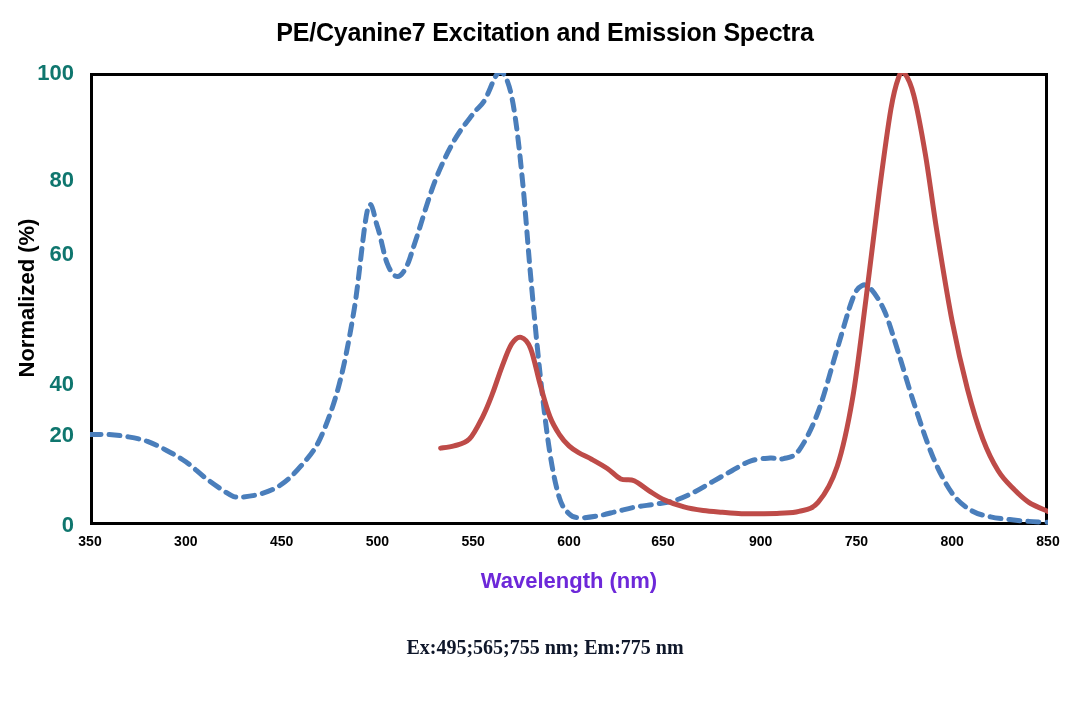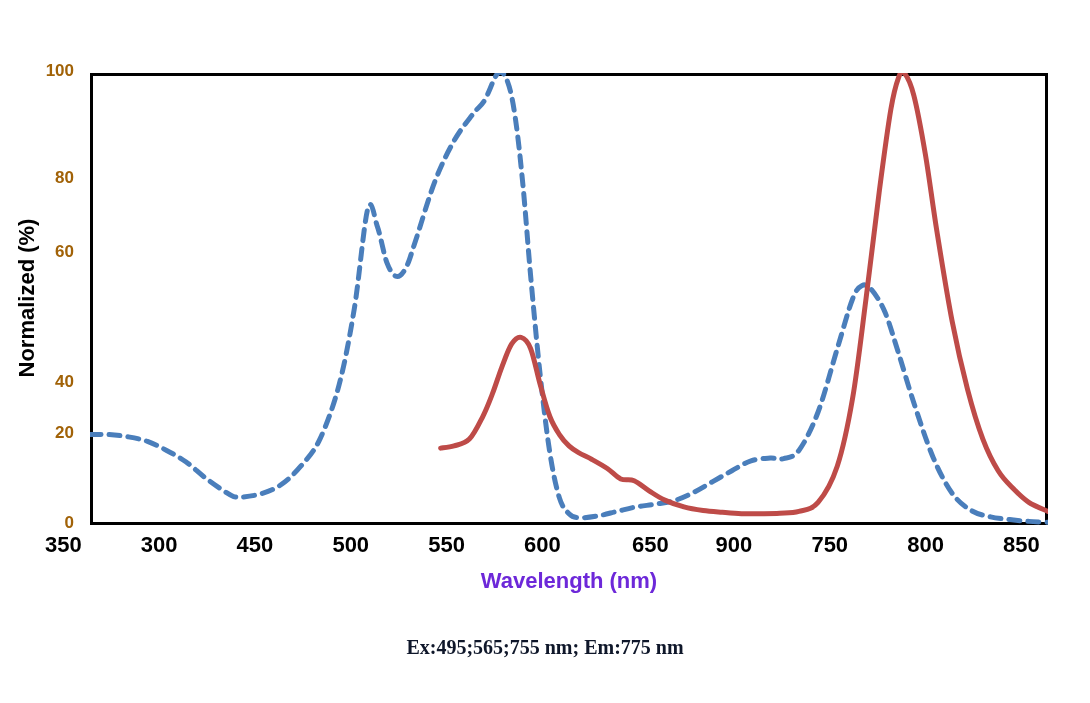--- a/index.html
+++ b/index.html
@@ -50,40 +50,40 @@
     display: block;
   }
 
   
   .ytick-label {
     position: absolute;
     right: 0;
     width: 56px;
     text-align: right;
     font-family: "Liberation Sans", sans-serif;
-    font-size: 17px;
+    font-size: 22px;
     font-weight: bold;
-    color: #a16207;
+    color: #0f766e;
     line-height: 1;
   }
   #ytick-labels {
     position: absolute;
     left: 10px;
     top: 73px;
     width: 64px;
     height: 452px;
   }
   .xtick-label {
     position: absolute;
     top: 0;
     width: 90px;
     margin-left: -45px;
-    text-align: left;
+    text-align: center;
     font-family: "Liberation Sans", sans-serif;
-    font-size: 22px;
+    font-size: 14px;
     font-weight: bold;
     color: #000000;
     line-height: 1;
   }
   #xtick-labels {
     position: absolute;
     left: 90px;
     top: 534px;
     width: 958px;
     height: 30px;
@@ -125,37 +125,38 @@
     font-size: 20px;
     font-weight: bold;
     color: #0f172a;
   }
 </style>
 </head>
 <body>
 
 <div id="figure">
 
+  <div id="chart-title">PE/Cyanine7 Excitation and Emission Spectra</div>
 
   <div id="ytick-labels">
       <div class="ytick-label" style="top: 441px;">0</div>
       <div class="ytick-label" style="top: 350.6px;">20</div>
       <div class="ytick-label" style="top: 260.2px; margin-top: 40px;">40</div>
       <div class="ytick-label" style="top: 169.8px;">60</div>
       <div class="ytick-label" style="top: 96px;">80</div>
       <div class="ytick-label" style="top: -11px;">100</div>
     </div>
   <div id="xtick-labels">
       <div class="xtick-label" style="left: 0px;">350</div>
       <div class="xtick-label" style="left: 95.8px;">300</div>
       <div class="xtick-label" style="left: 191.6px;">450</div>
       <div class="xtick-label" style="left: 287.4px;">500</div>
       <div class="xtick-label" style="left: 383.2px;">550</div>
       <div class="xtick-label" style="left: 479px;">600</div>
-      <div class="xtick-label" style="left: 587px;">650</div>
+      <div class="xtick-label" style="left: 573px;">650</div>
       <div class="xtick-label" style="left: 670.6px;">900</div>
       <div class="xtick-label" style="left: 766.4px;">750</div>
       <div class="xtick-label" style="left: 862.2px;">800</div>
       <div class="xtick-label" style="left: 958px;">850</div>
     </div>
 
   <div id="yaxis-title">Normalized (%)</div>
   <div id="xaxis-title">Wavelength (nm)</div>
 
   <div id="plot-area">

